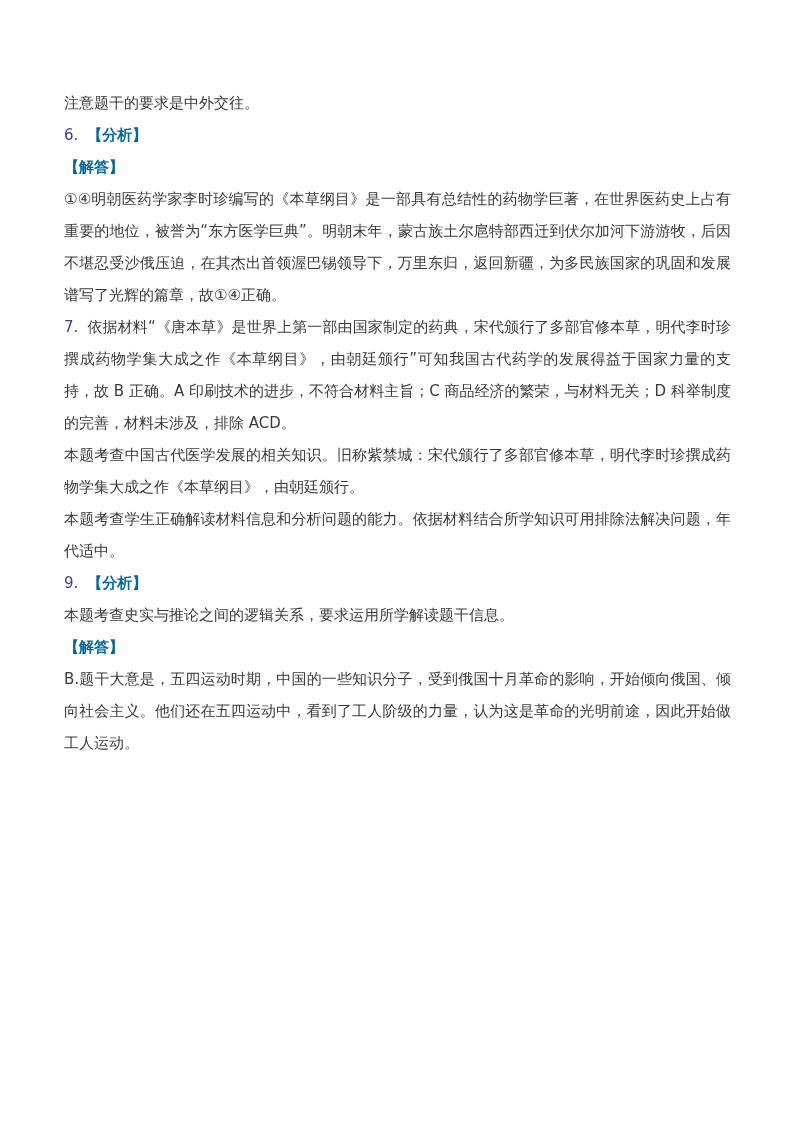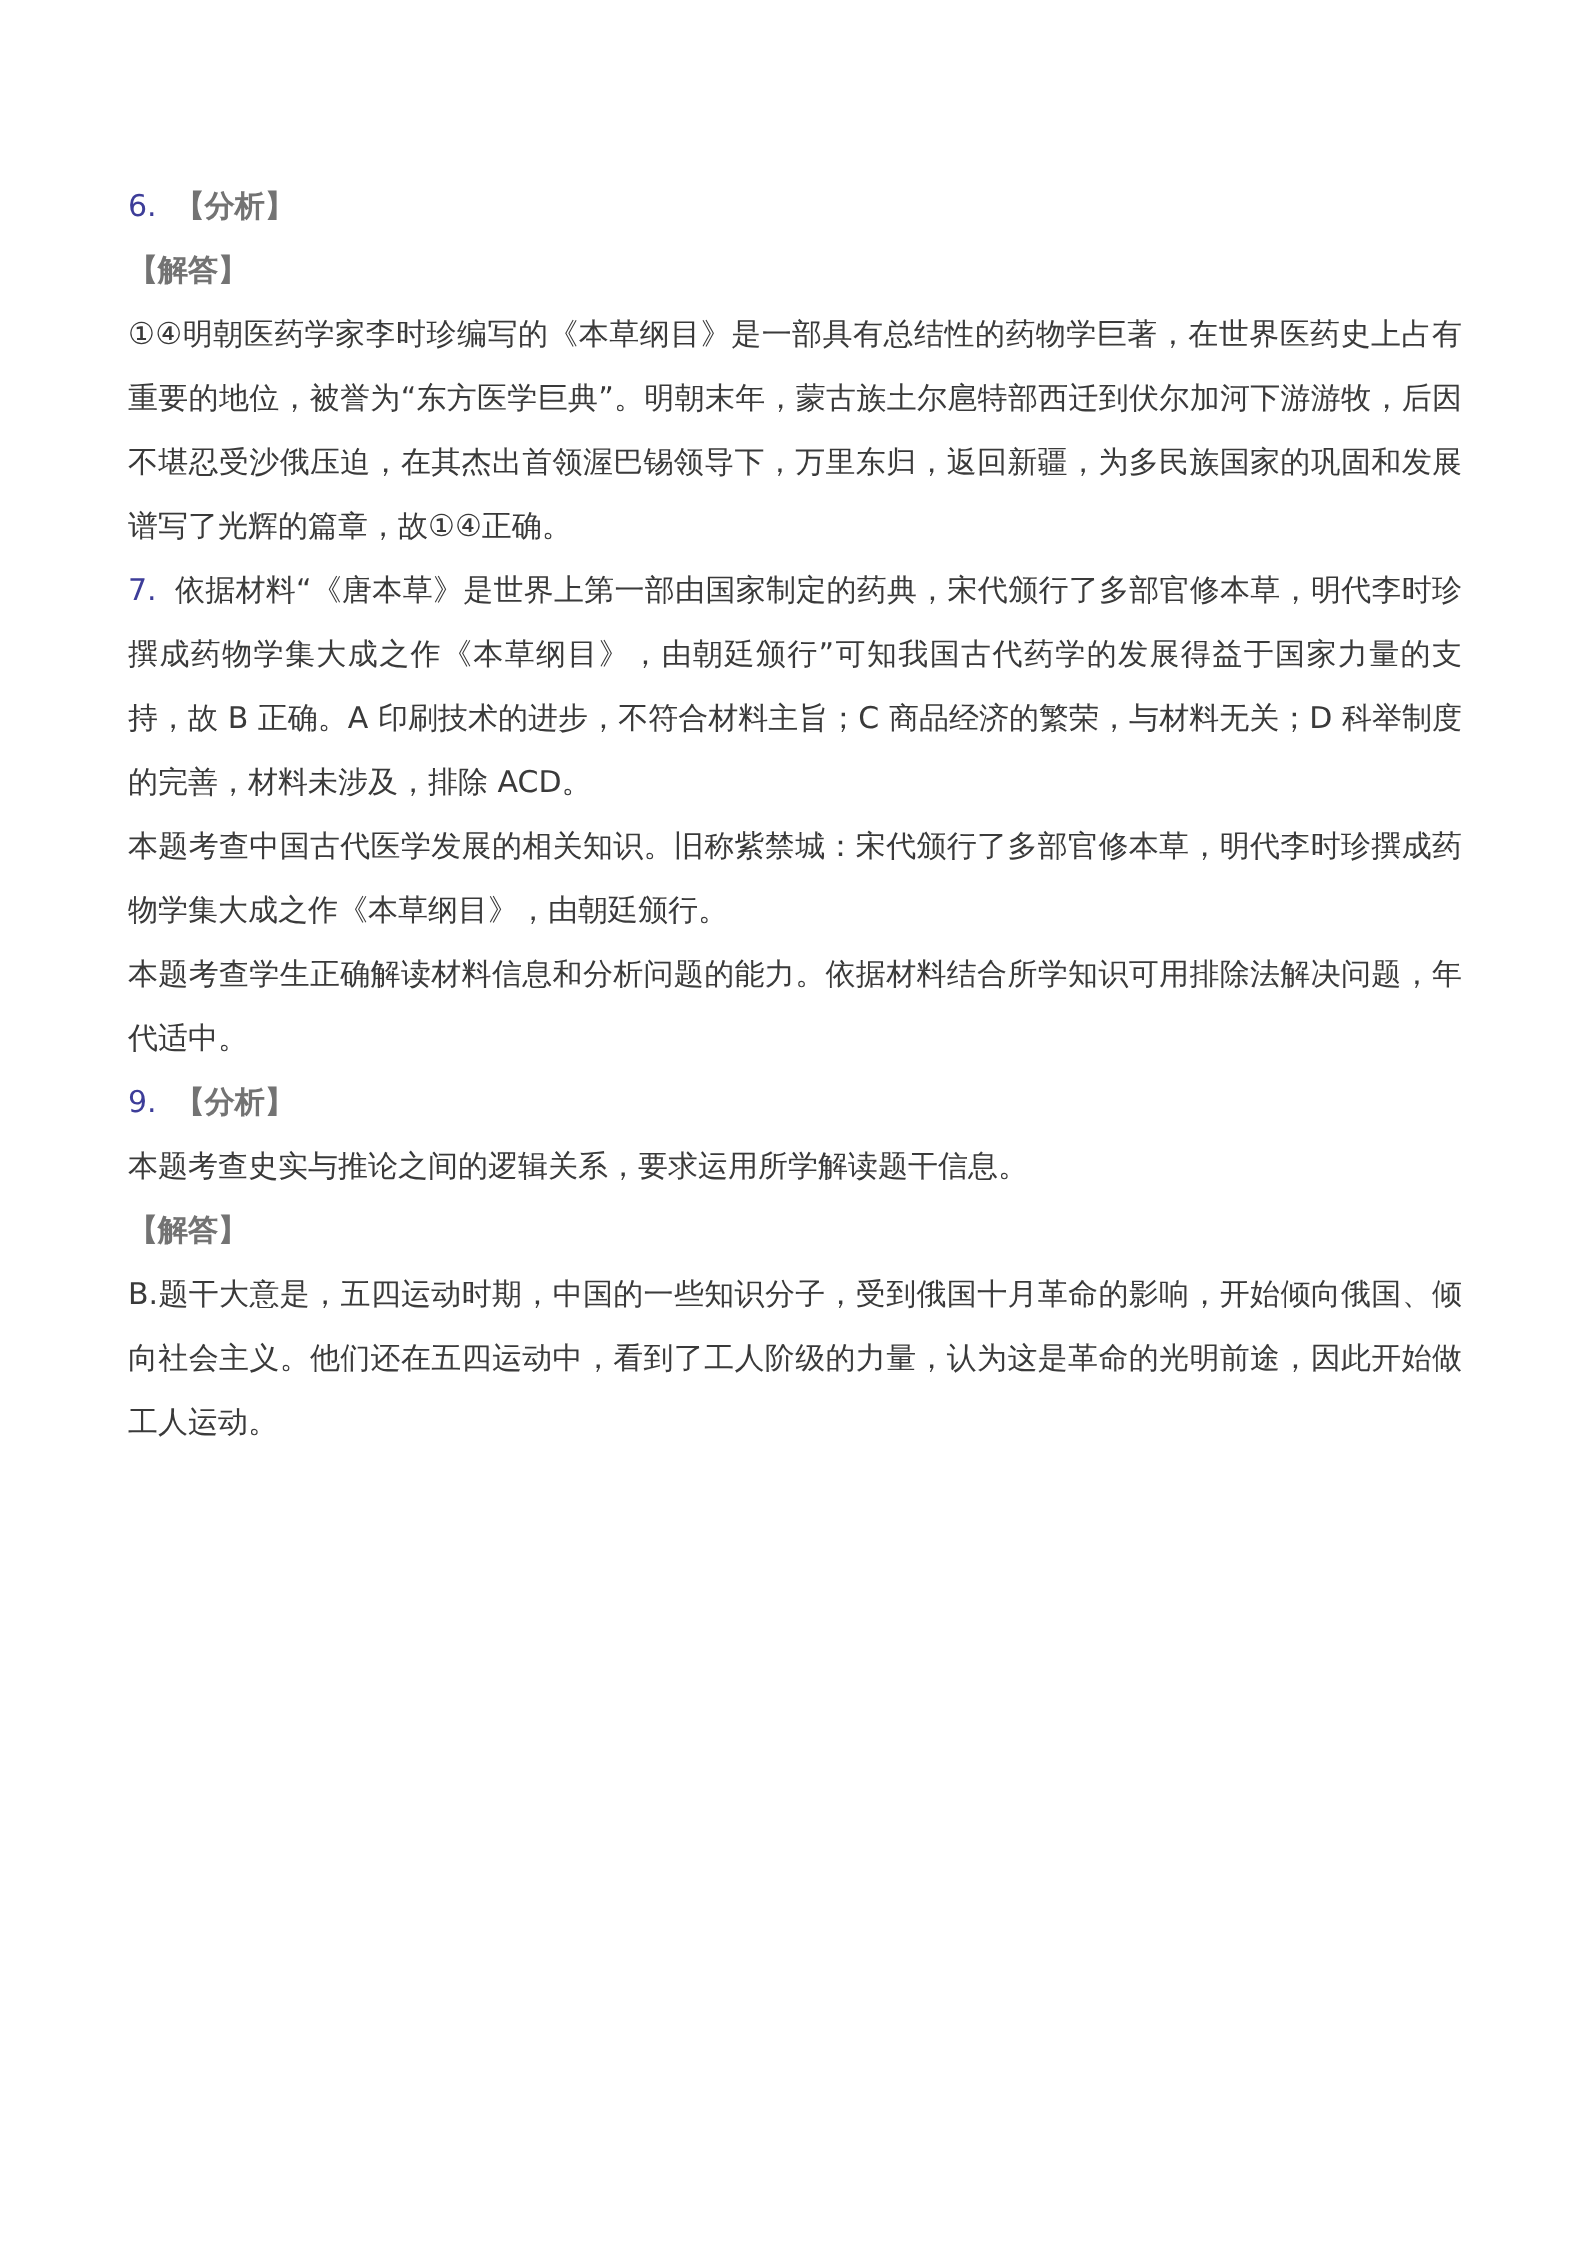--- a/index.html
+++ b/index.html
@@ -33,30 +33,31 @@
     color: #3a3a3a;
     text-align: justify;
     word-break: break-all;
   }
   .qnum {
     color: #3d3d99;
     margin-right: 9px;
   }
   .label {
     font-weight: bold;
-    color: #737373;
+    color: #0369a1;
     margin-right: 2px;
     margin-top: 15px;
   }
 </style>
 </head>
 <body>
 
 <div class="page">
   <div class="content" id="content">
+  <p class="para"><span class="body">注意题干的要求是中外交往。</span></p>
 
   <p class="para"><span class="qnum">6.</span><span class="label">【分析】</span></p>
 
 
   <p class="para"><span class="label">【解答】</span></p>
 
   <p class="para"><span class="body">①④明朝医药学家李时珍编写的《本草纲目》是一部具有总结性的药物学巨著，在世界医药史上占有重要的地位，被誉为“东方医学巨典”。明朝末年，蒙古族土尔扈特部西迁到伏尔加河下游游牧，后因不堪忍受沙俄压迫，在其杰出首领渥巴锡领导下，万里东归，返回新疆，为多民族国家的巩固和发展谱写了光辉的篇章，故①④正确。</span></p>
 
 
 

